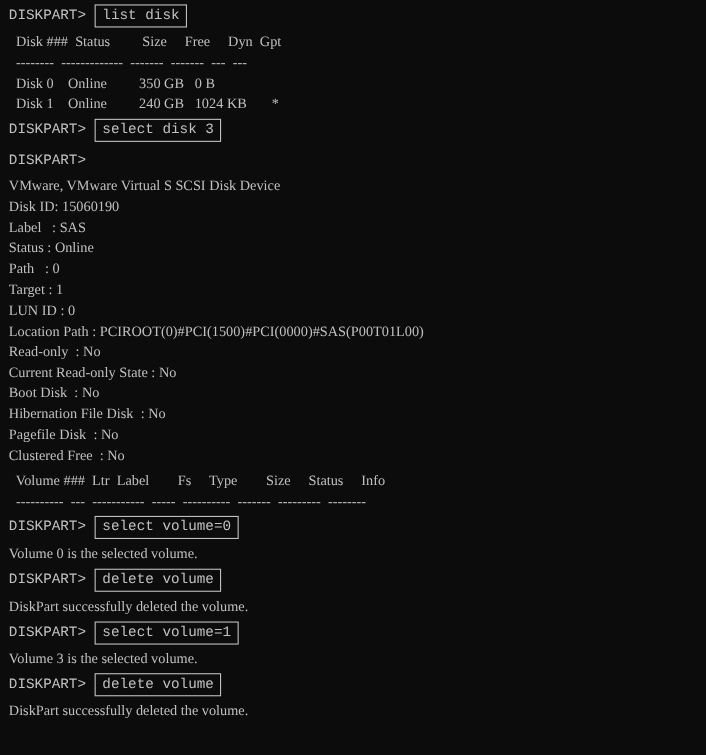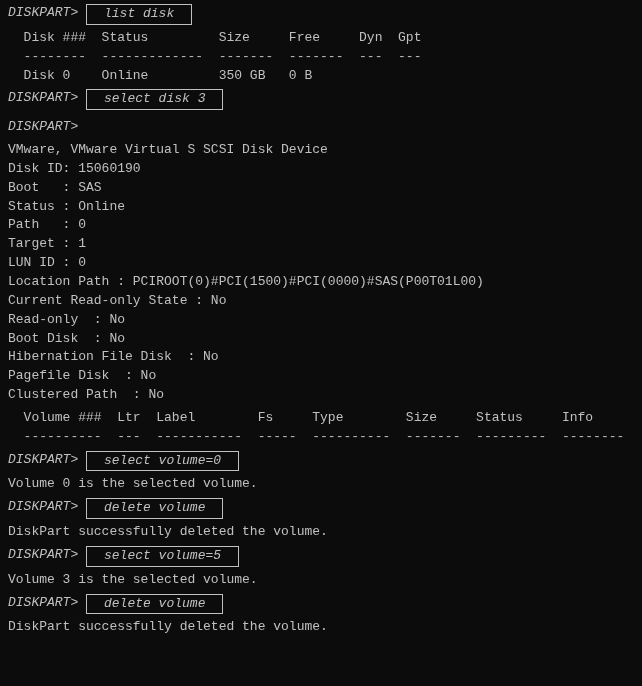--- a/index.html
+++ b/index.html
@@ -13,80 +13,81 @@
       font-family: 'Courier New', Courier, monospace;
       font-size: 13px;
       width: 642px;
       min-height: 686px;
       padding: 4px 8px;
       line-height: 1.45;
     }
     .line {
       white-space: pre;
       display: block;
+      font-family: Liberation Serif, serif;
     }
     .prompt-line {
       display: flex;
-      align-items: flex-start;
+      align-items: center;
       white-space: pre;
-      font-style: italic;
     }
     .prompt {
       color: #c0c0c0;
     }
     .command-box {
       display: inline-block;
       border: 1px solid #c0c0c0;
-      padding: 0 17px;
+      padding: 0 6px;
       color: #c0c0c0;
       font-family: 'Courier New', Courier, monospace;
       font-size: 13px;
     }
   </style>
 </head>
 <body>
 
 <div id="terminal">
     <div class="prompt-line"><span class="prompt">DISKPART&gt; </span><span class="command-box">list disk</span></div>
     <div style="height: 4px; display: block;"></div>
     <div class="line">  Disk ###  Status         Size     Free     Dyn  Gpt</div>
     <div class="line">  --------  -------------  -------  -------  ---  ---</div>
     <div class="line">  Disk 0    Online         350 GB   0 B           </div>
+    <div class="line">  Disk 1    Online         240 GB   1024 KB       *</div>
     <div style="height: 4px; display: block;"></div>
     <div class="prompt-line"><span class="prompt">DISKPART&gt; </span><span class="command-box">select disk 3</span></div>
     <div style="height: 4px; display: block;"></div>
     <div style="height: 4px; display: block;"></div>
     <div class="prompt-line"><span class="prompt">DISKPART&gt; </span></div>
     <div style="height: 4px; display: block;"></div>
     <div class="line">VMware, VMware Virtual S SCSI Disk Device</div>
     <div class="line">Disk ID: 15060190</div>
-    <div class="line">Boot   : SAS</div>
+    <div class="line">Label   : SAS</div>
     <div class="line">Status : Online</div>
     <div class="line">Path   : 0</div>
     <div class="line">Target : 1</div>
     <div class="line">LUN ID : 0</div>
     <div class="line">Location Path : PCIROOT(0)#PCI(1500)#PCI(0000)#SAS(P00T01L00)</div>
+    <div class="line">Read-only  : No</div>
     <div class="line">Current Read-only State : No</div>
-    <div class="line">Read-only  : No</div>
     <div class="line">Boot Disk  : No</div>
     <div class="line">Hibernation File Disk  : No</div>
     <div class="line">Pagefile Disk  : No</div>
-    <div class="line">Clustered Path  : No</div>
+    <div class="line">Clustered Free  : No</div>
     <div style="height: 4px; display: block;"></div>
     <div class="line">  Volume ###  Ltr  Label        Fs     Type        Size     Status     Info</div>
     <div class="line">  ----------  ---  -----------  -----  ----------  -------  ---------  --------</div>
     <div style="height: 4px; display: block;"></div>
     <div class="prompt-line"><span class="prompt">DISKPART&gt; </span><span class="command-box">select volume=0</span></div>
     <div style="height: 4px; display: block;"></div>
     <div class="line">Volume 0 is the selected volume.</div>
     <div style="height: 4px; display: block;"></div>
     <div class="prompt-line"><span class="prompt">DISKPART&gt; </span><span class="command-box">delete volume</span></div>
     <div style="height: 4px; display: block;"></div>
     <div class="line">DiskPart successfully deleted the volume.</div>
     <div style="height: 4px; display: block;"></div>
-    <div class="prompt-line"><span class="prompt">DISKPART&gt; </span><span class="command-box">select volume=5</span></div>
+    <div class="prompt-line"><span class="prompt">DISKPART&gt; </span><span class="command-box">select volume=1</span></div>
     <div style="height: 4px; display: block;"></div>
     <div class="line">Volume 3 is the selected volume.</div>
     <div style="height: 4px; display: block;"></div>
     <div class="prompt-line"><span class="prompt">DISKPART&gt; </span><span class="command-box">delete volume</span></div>
     <div style="height: 4px; display: block;"></div>
     <div class="line">DiskPart successfully deleted the volume.</div>
   </div>
 
 </body></html>

